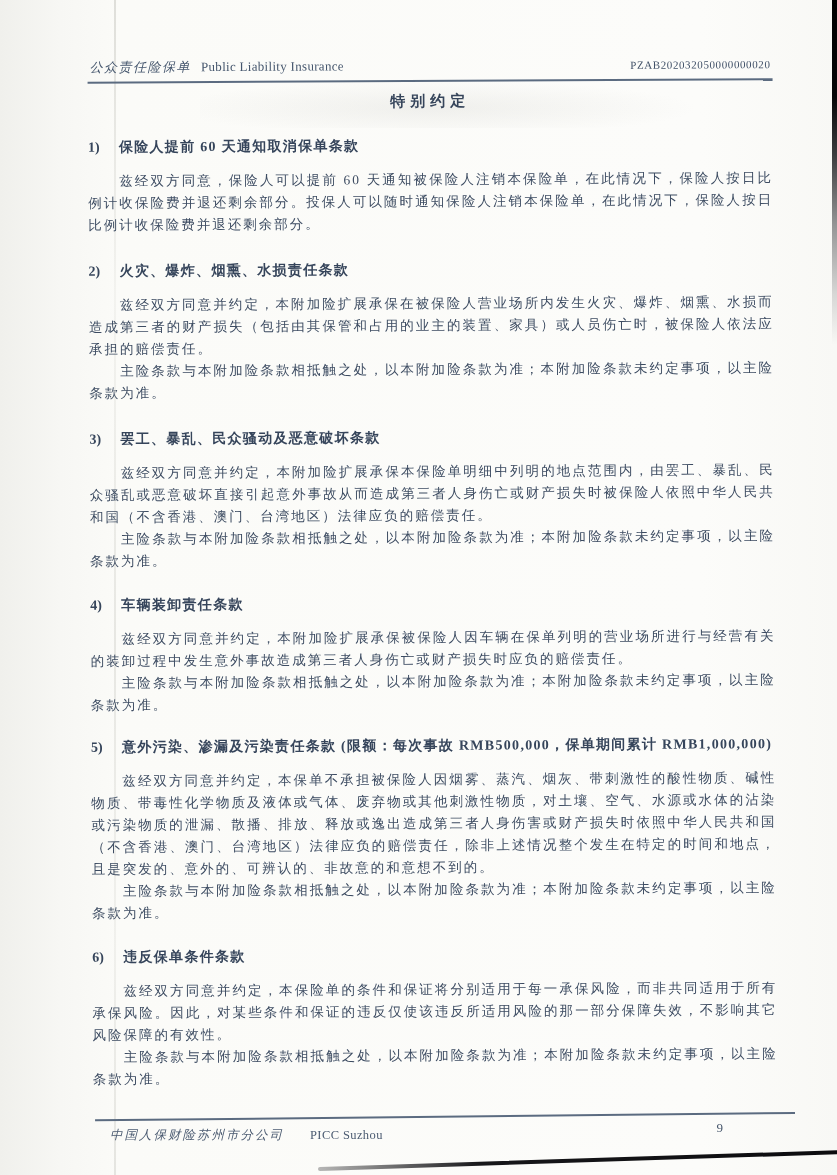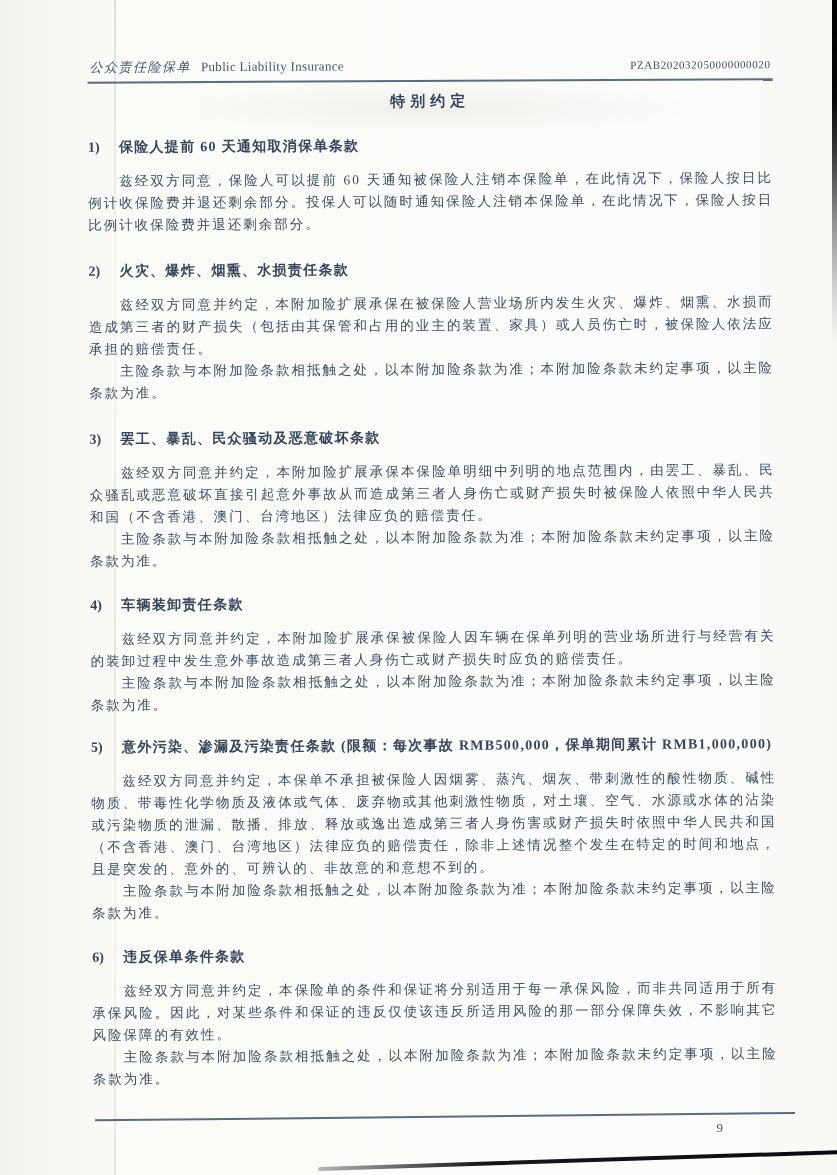--- a/index.html
+++ b/index.html
@@ -157,18 +157,22 @@
       </div>
       <p class="clause-para">兹经双方同意并约定，本保险单的条件和保证将分别适用于每一承保风险，而非共同适用于所有承保风险。因此，对某些条件和保证的违反仅使该违反所适用风险的那一部分保障失效，不影响其它风险保障的有效性。</p>
       <p class="clause-para">主险条款与本附加险条款相抵触之处，以本附加险条款为准；本附加险条款未约定事项，以主险条款为准。</p>
     </section>
 
   </div>
 
   <div class="doc-footer">
     <div class="footer-rule"></div>
     <span class="pg">9</span>
+    <div class="footer-row">
+      <span class="footer-cn">中国人保财险苏州市分公司</span>
+      <span class="footer-en">PICC Suzhou</span>
+    </div>
   </div>
 
   <div class="edge-right"></div>
   <div class="edge-bottom"></div>
 
 </div>
 
 </body></html>

